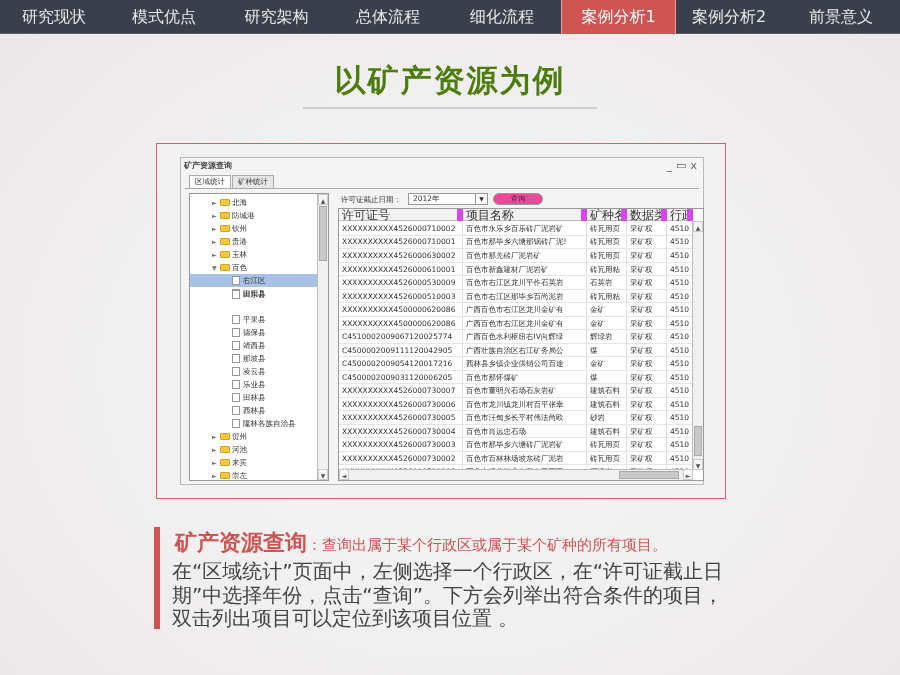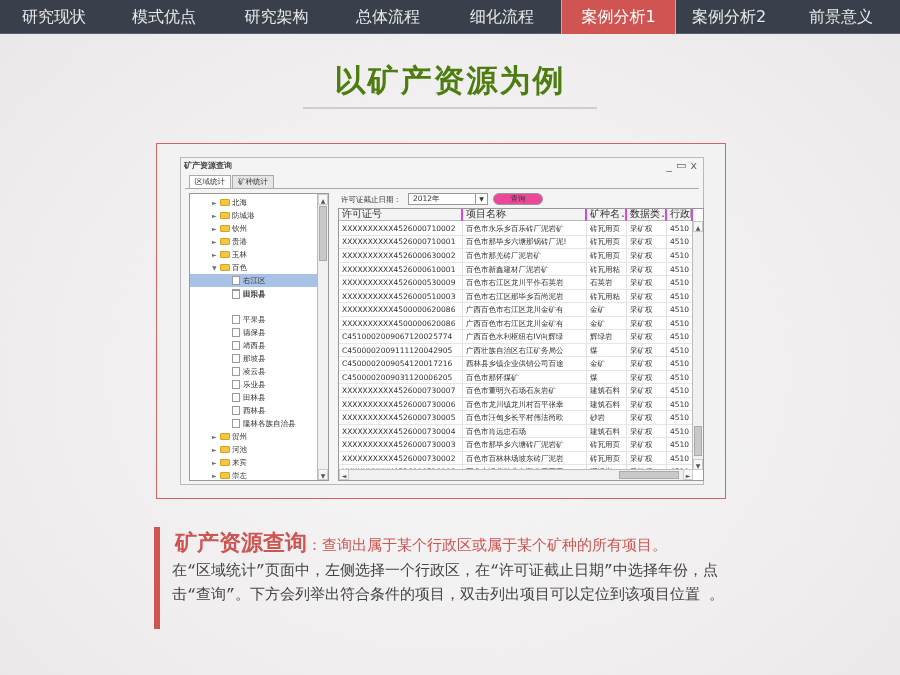--- a/index.html
+++ b/index.html
@@ -59,39 +59,39 @@
 
   
   .qlabel { position: absolute; left: 160px; top: 37px; font-size: 7.5px; }
   .qselect { position: absolute; left: 227px; top: 35px; width: 80px; height: 12px; background: #fff; border: 1px solid #999; font-size: 7.5px; line-height: 10px; padding-left: 4px; cursor: pointer; }
   .qselect .dd { position: absolute; right: 0; top: 0; width: 12px; height: 10px; border-left: 1px solid #999; font-size: 6px; text-align: center; line-height: 10px; }
   .qbtn { position: absolute; left: 312px; top: 35px; width: 50px; height: 12px; background: #ec4899; border: 1px solid #999; border-radius: 6px; font-size: 7.5px; line-height: 10px; text-align: center; cursor: pointer; }
 
   
   .table { position: absolute; left: 157px; top: 50px; width: 366px; height: 273px; background: #fff; border: 1px solid #999; overflow: hidden; }
   .thead { position: absolute; left: 0; top: 0; height: 12px; display: flex; background: #f3f3f3; border-bottom: 1px solid #bbb; }
-  .th { height: 12px; line-height: 12px; font-size: 10px; padding-left: 3px; border-right: 2px solid #d946ef; white-space: nowrap; overflow: hidden; font-family: Liberation Mono, monospace; }
+  .th { height: 12px; line-height: 12px; font-size: 12px; padding-left: 3px; border-right: 6px solid #d946ef; white-space: nowrap; overflow: hidden; }
   .trow { position: absolute; left: 0; height: 13.5px; display: flex; border-bottom: 1px solid #e6e6e6; }
   .td { height: 13px; line-height: 13px; font-size: 7.5px; padding-left: 3px; border-right: 1px solid #e2e2e2; white-space: nowrap; overflow: hidden; cursor: default; }
   .c0 { width: 124px; color: #333; }
   .c1 { width: 124px; }
   .c2 { width: 40px; }
   .c3 { width: 40px; }
   .c4 { width: 26px; }
   .vscroll { position: absolute; right: 0; top: 12px; width: 11px; height: 249px; background: #f0f0f0; border-left: 1px solid #bbb; }
   .vthumb { position: absolute; left: 1px; top: 205px; width: 8px; height: 30px; background: #c9c9c9; border: 1px solid #aaa; }
   .hscroll { position: absolute; left: 0; bottom: 0; width: 354px; height: 11px; background: #f0f0f0; border-top: 1px solid #bbb; }
   .hthumb { position: absolute; left: 280px; top: 1px; width: 60px; height: 8px; background: #c9c9c9; border: 1px solid #aaa; }
 
   
   .desc-bar { position: absolute; left: 154px; top: 527px; width: 6px; height: 102px; background: #d05451; }
   .desc-head { position: absolute; left: 175px; top: 528px; white-space: nowrap; }
   .desc-head .h { color: #d05451; font-size: 22px; font-weight: bold; }
   .desc-head .s { color: #d05451; font-size: 15px; }
-  .desc-body { position: absolute; left: 172px; top: 560px; width: 570px; font-size: 15px; line-height: 23.5px; color: #444; font-family: Liberation Mono, monospace; }
+  .desc-body { position: absolute; left: 172px; top: 560px; width: 570px; font-size: 20px; line-height: 23.5px; color: #444; }
 </style>
 </head>
 <body>
 
 <div class="topnav">
   <div class="tab" style="width:108px">研究现状</div>
   <div class="tab" style="width:112px">模式优点</div>
   <div class="tab" style="width:113px">研究架构</div>
   <div class="tab" style="width:110px">总体流程</div>
   <div class="tab" style="width:118px">细化流程</div>

